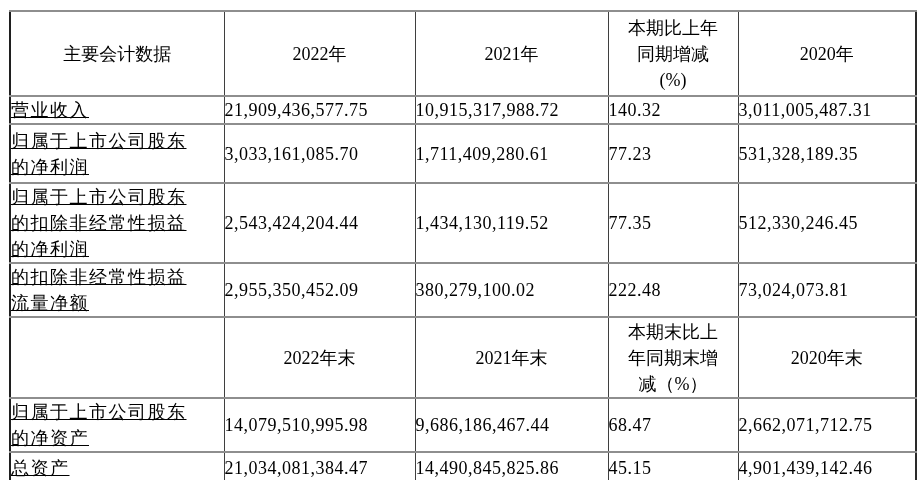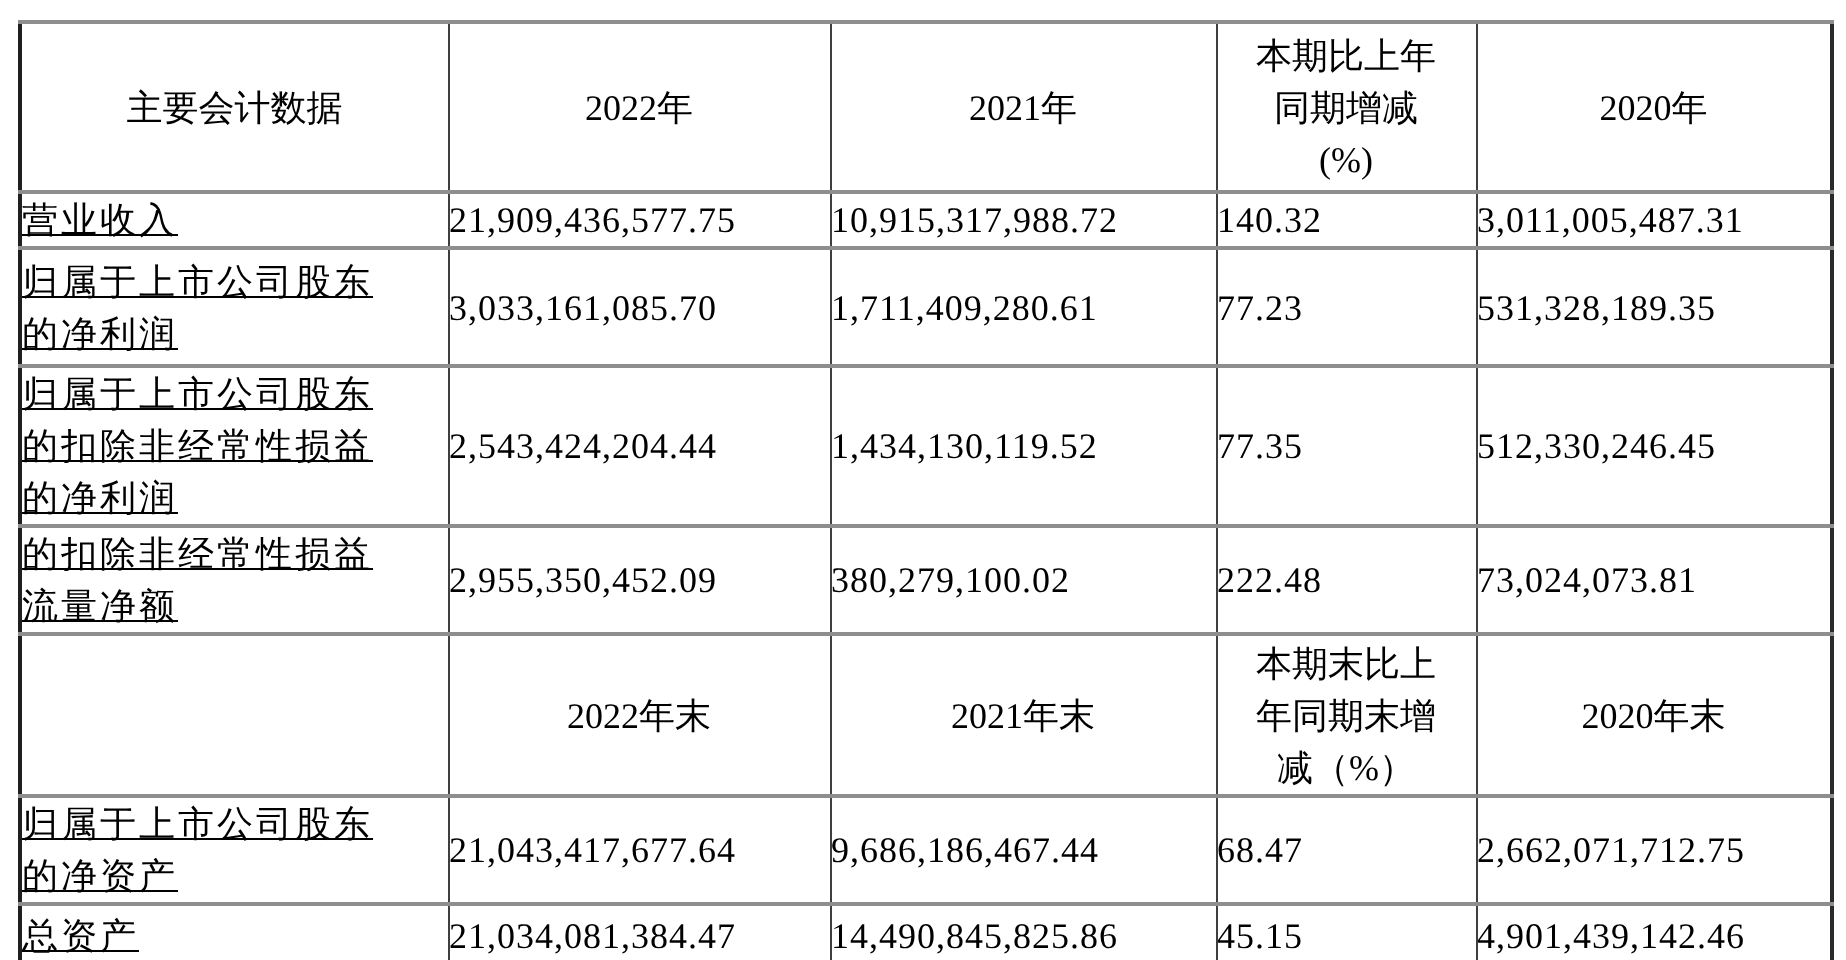--- a/index.html
+++ b/index.html
@@ -126,21 +126,21 @@
       <td class="cell-head">2022年末</td>
       <td class="cell-head">2021年末</td>
       <td class="cell-head">本期末比上
 年同期末增
 减（%）</td>
       <td class="cell-head">2020年末</td>
     </tr>
     <tr class="h-r5">
       <td class="cell-label">归属于上市公司股东
 的净资产</td>
-      <td class="cell-num">21,043,417,677.64</td>
+      <td class="cell-num">14,079,510,995.98</td>
       <td class="cell-num">9,686,186,467.44</td>
       <td class="cell-num">68.47</td>
       <td class="cell-num">2,662,071,712.75</td>
     </tr>
     <tr class="h-r6">
       <td class="cell-label">总资产</td>
       <td class="cell-num">21,034,081,384.47</td>
       <td class="cell-num">14,490,845,825.86</td>
       <td class="cell-num">45.15</td>
       <td class="cell-num">4,901,439,142.46</td>

